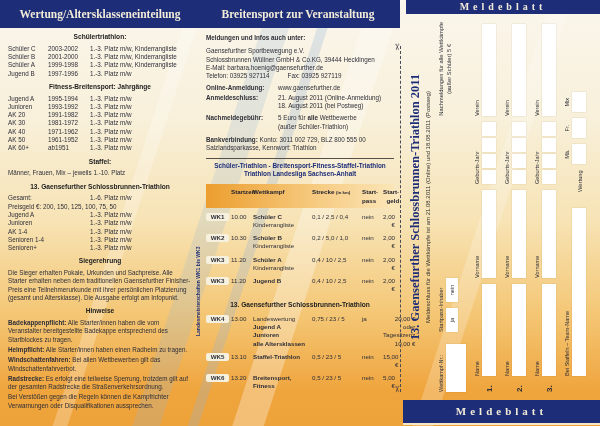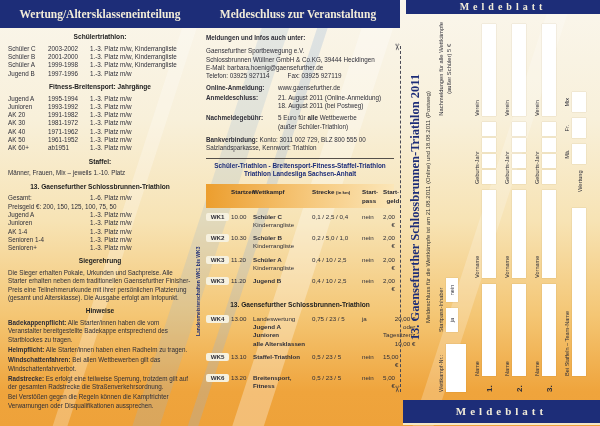--- a/index.html
+++ b/index.html
@@ -82,21 +82,21 @@
 
 <div id="page">
   <div class="stripe s1"></div>
   <div class="stripe s2"></div>
   <div class="stripe s3"></div>
   <div class="stripe s4"></div>
   <div class="stripe s5"></div>
 
   <div class="top-band"></div>
   <div class="hdr-text hdr-left">Wertung/Altersklasseneinteilung</div>
-  <div class="hdr-text hdr-mid">Meldeschluss zur Veranstaltung</div>
+  <div class="hdr-text hdr-mid">Breitensport zur Veranstaltung</div>
 
   <div class="col col-left">
     <div class="sec-title">Schülertriathlon:</div>
     <div class="trow">
         <span>Schüler C</span>
         <span>2003-2002</span>
         <span>1.-3. Platz m/w, Kinderrangliste</span>
       </div>
     <div class="trow">
         <span>Schüler B</span>

